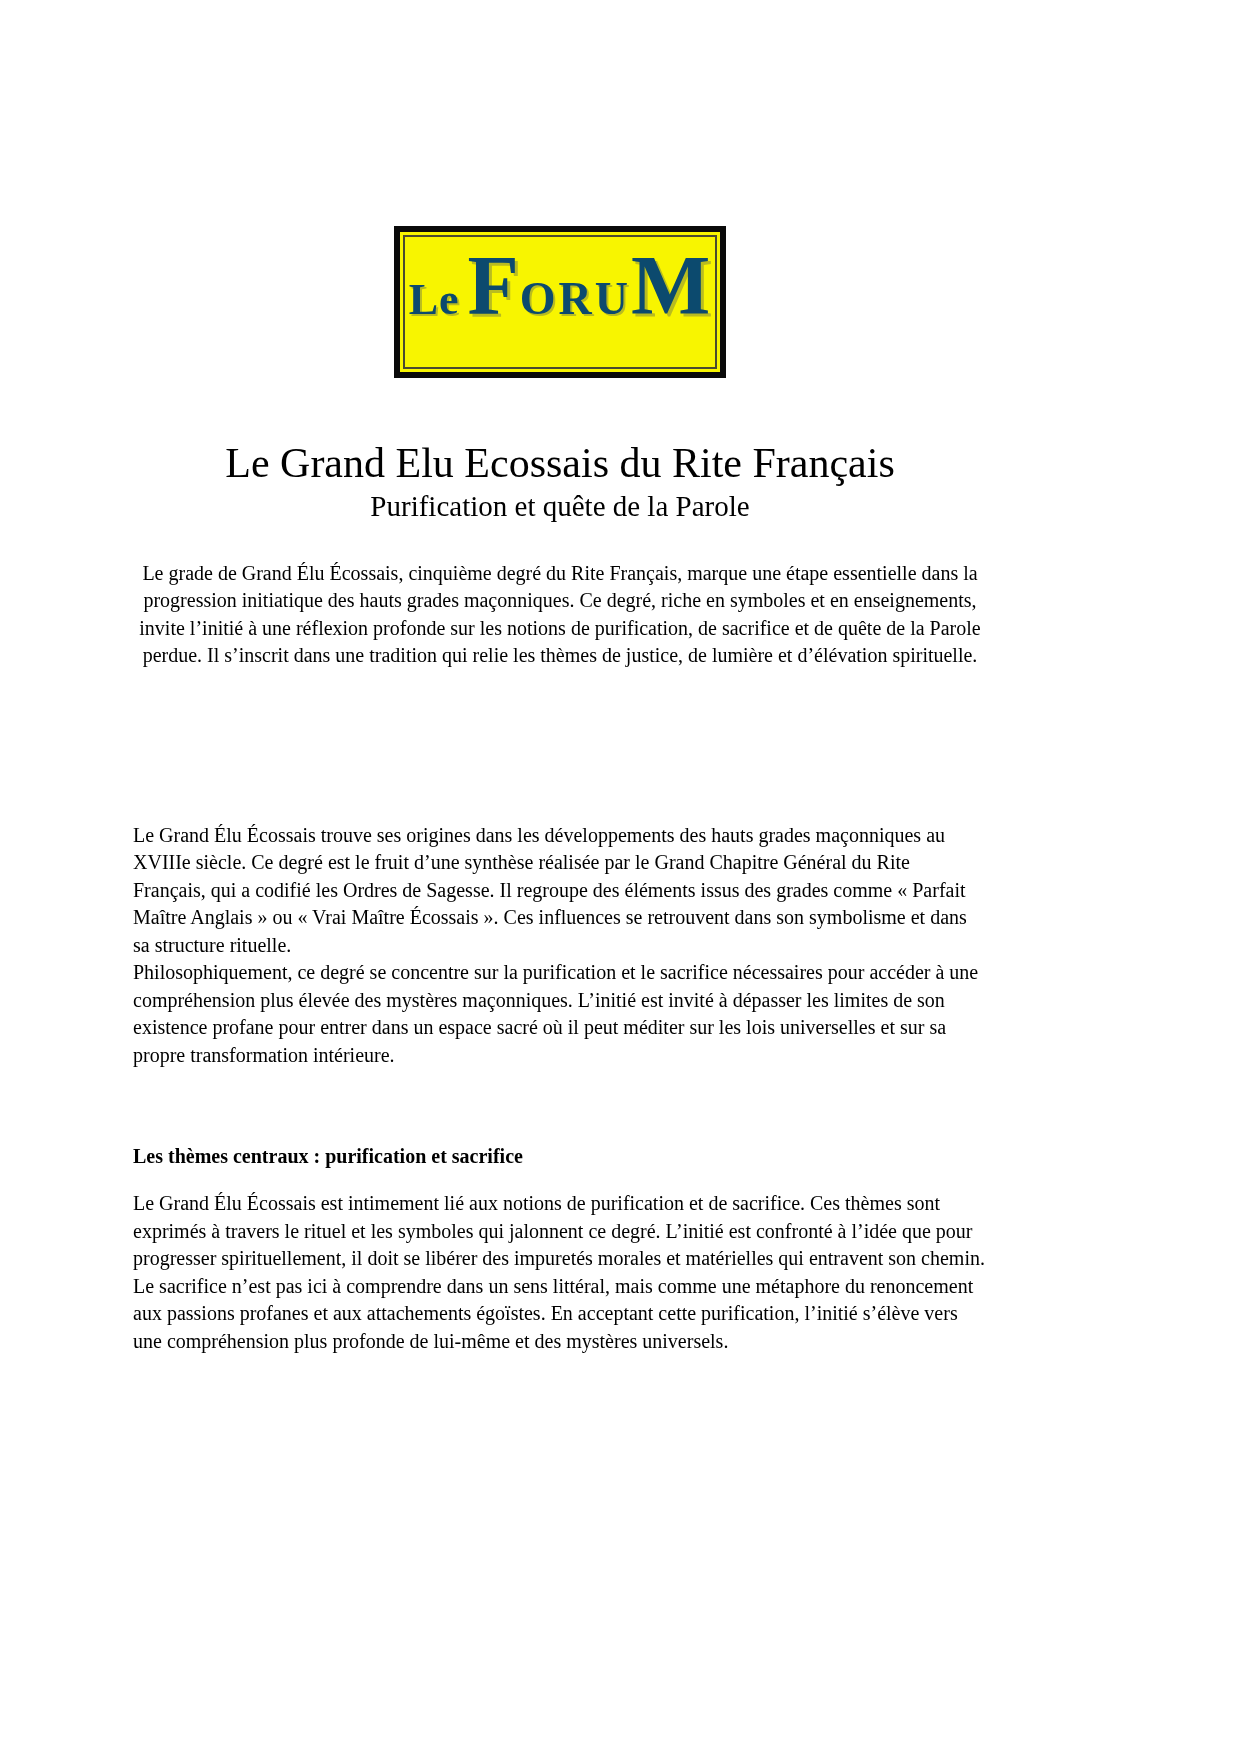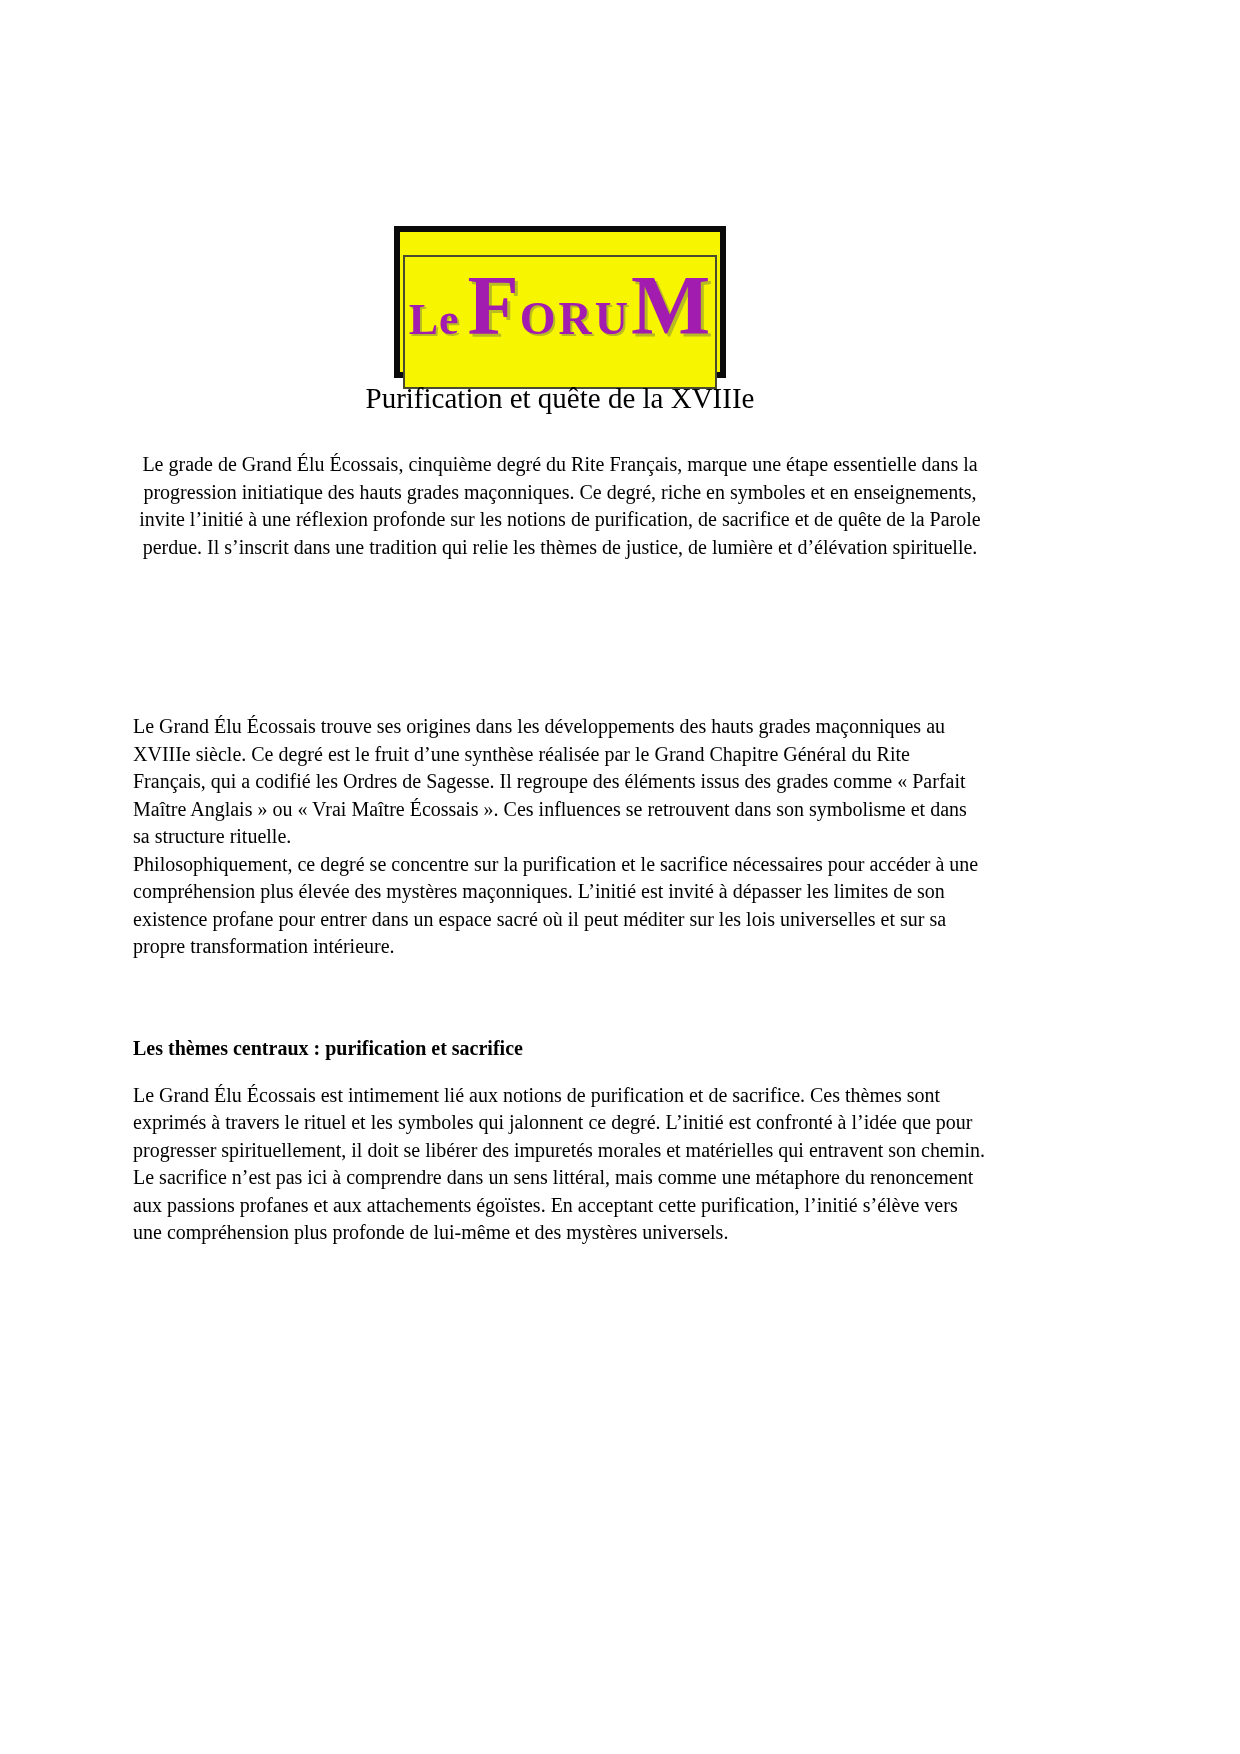--- a/index.html
+++ b/index.html
@@ -72,29 +72,30 @@
   }
   #sections > :nth-child(2) { margin-top: 152px; }  
   .sec-heading + .sec-paragraph { margin-top: 20px; }
 </style>
 </head>
 <body>
 
 <div class="content">
 
   <div class="logo-frame" style="background: rgb(248, 245, 0); border-color: rgb(10, 10, 10);">
-    <div class="logo-inner" style="background: rgb(248, 245, 0); color: #a21caf; margin-top: 20px;">
+    <div class="logo-inner" style="background: rgb(248, 245, 0); color: #0c4a6e;">
       <span class="logo-le">Le</span>
         <span class="logo-f">F</span>
         <span class="logo-oru">ORU</span>
         <span class="logo-m">M</span>
     </div>
   </div>
 
-  <h2 class="doc-subtitle">Purification et quête de la XVIIIe</h2>
+  <h1 class="doc-title">Le Grand Elu Ecossais du Rite Français</h1>
+  <h2 class="doc-subtitle">Purification et quête de la Parole</h2>
 
   <div id="sections">
       <p class="sec-paragraph">Le grade de Grand Élu Écossais, cinquième degré du Rite Français, marque une étape essentielle dans la progression initiatique des hauts grades maçonniques. Ce degré, riche en symboles et en enseignements, invite l’initié à une réflexion profonde sur les notions de purification, de sacrifice et de quête de la Parole perdue. Il s’inscrit dans une tradition qui relie les thèmes de justice, de lumière et d’élévation spirituelle.</p>
       <p class="sec-paragraph">Le Grand Élu Écossais trouve ses origines dans les développements des hauts grades maçonniques au XVIIIe siècle. Ce degré est le fruit d’une synthèse réalisée par le Grand Chapitre Général du Rite Français, qui a codifié les Ordres de Sagesse. Il regroupe des éléments issus des grades comme « Parfait Maître Anglais » ou « Vrai Maître Écossais ». Ces influences se retrouvent dans son symbolisme et dans sa structure rituelle.</p>
       <p class="sec-paragraph">Philosophiquement, ce degré se concentre sur la purification et le sacrifice nécessaires pour accéder à une compréhension plus élevée des mystères maçonniques. L’initié est invité à dépasser les limites de son existence profane pour entrer dans un espace sacré où il peut méditer sur les lois universelles et sur sa propre transformation intérieure.</p>
       <h3 class="sec-heading">Les thèmes centraux : purification et sacrifice</h3>
       <p class="sec-paragraph">Le Grand Élu Écossais est intimement lié aux notions de purification et de sacrifice. Ces thèmes sont exprimés à travers le rituel et les symboles qui jalonnent ce degré. L’initié est confronté à l’idée que pour progresser spirituellement, il doit se libérer des impuretés morales et matérielles qui entravent son chemin.</p>
       <p class="sec-paragraph">Le sacrifice n’est pas ici à comprendre dans un sens littéral, mais comme une métaphore du renoncement aux passions profanes et aux attachements égoïstes. En acceptant cette purification, l’initié s’élève vers une compréhension plus profonde de lui-même et des mystères universels.</p>
     </div>
 

